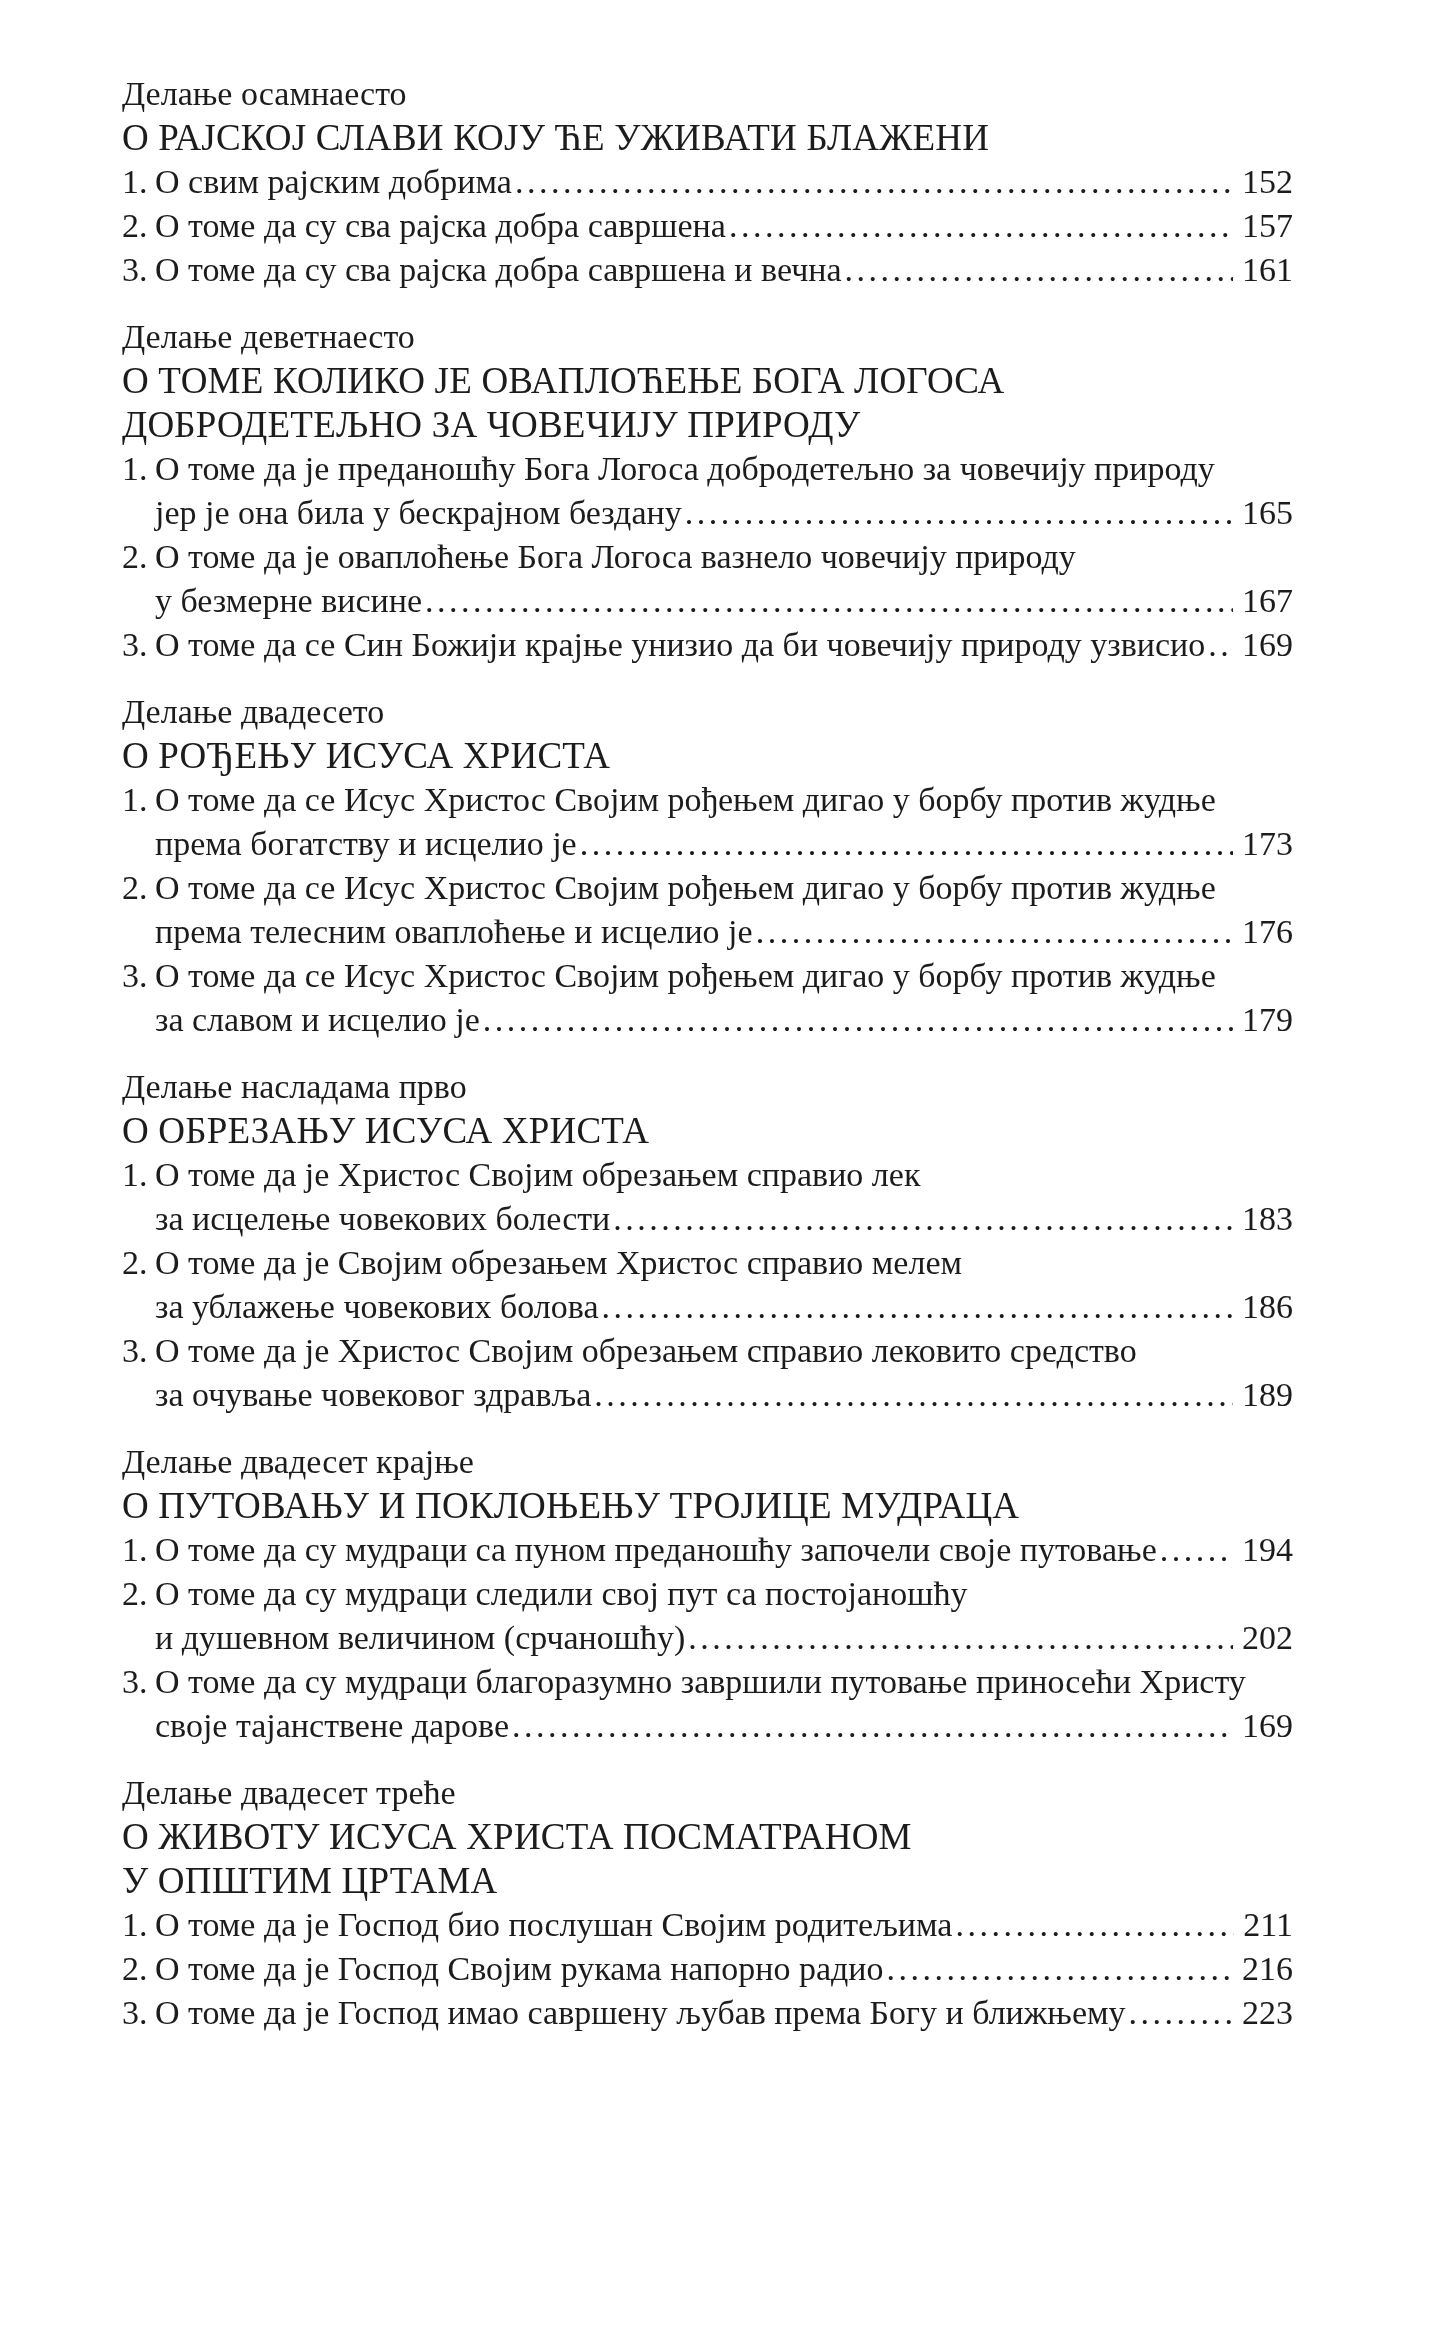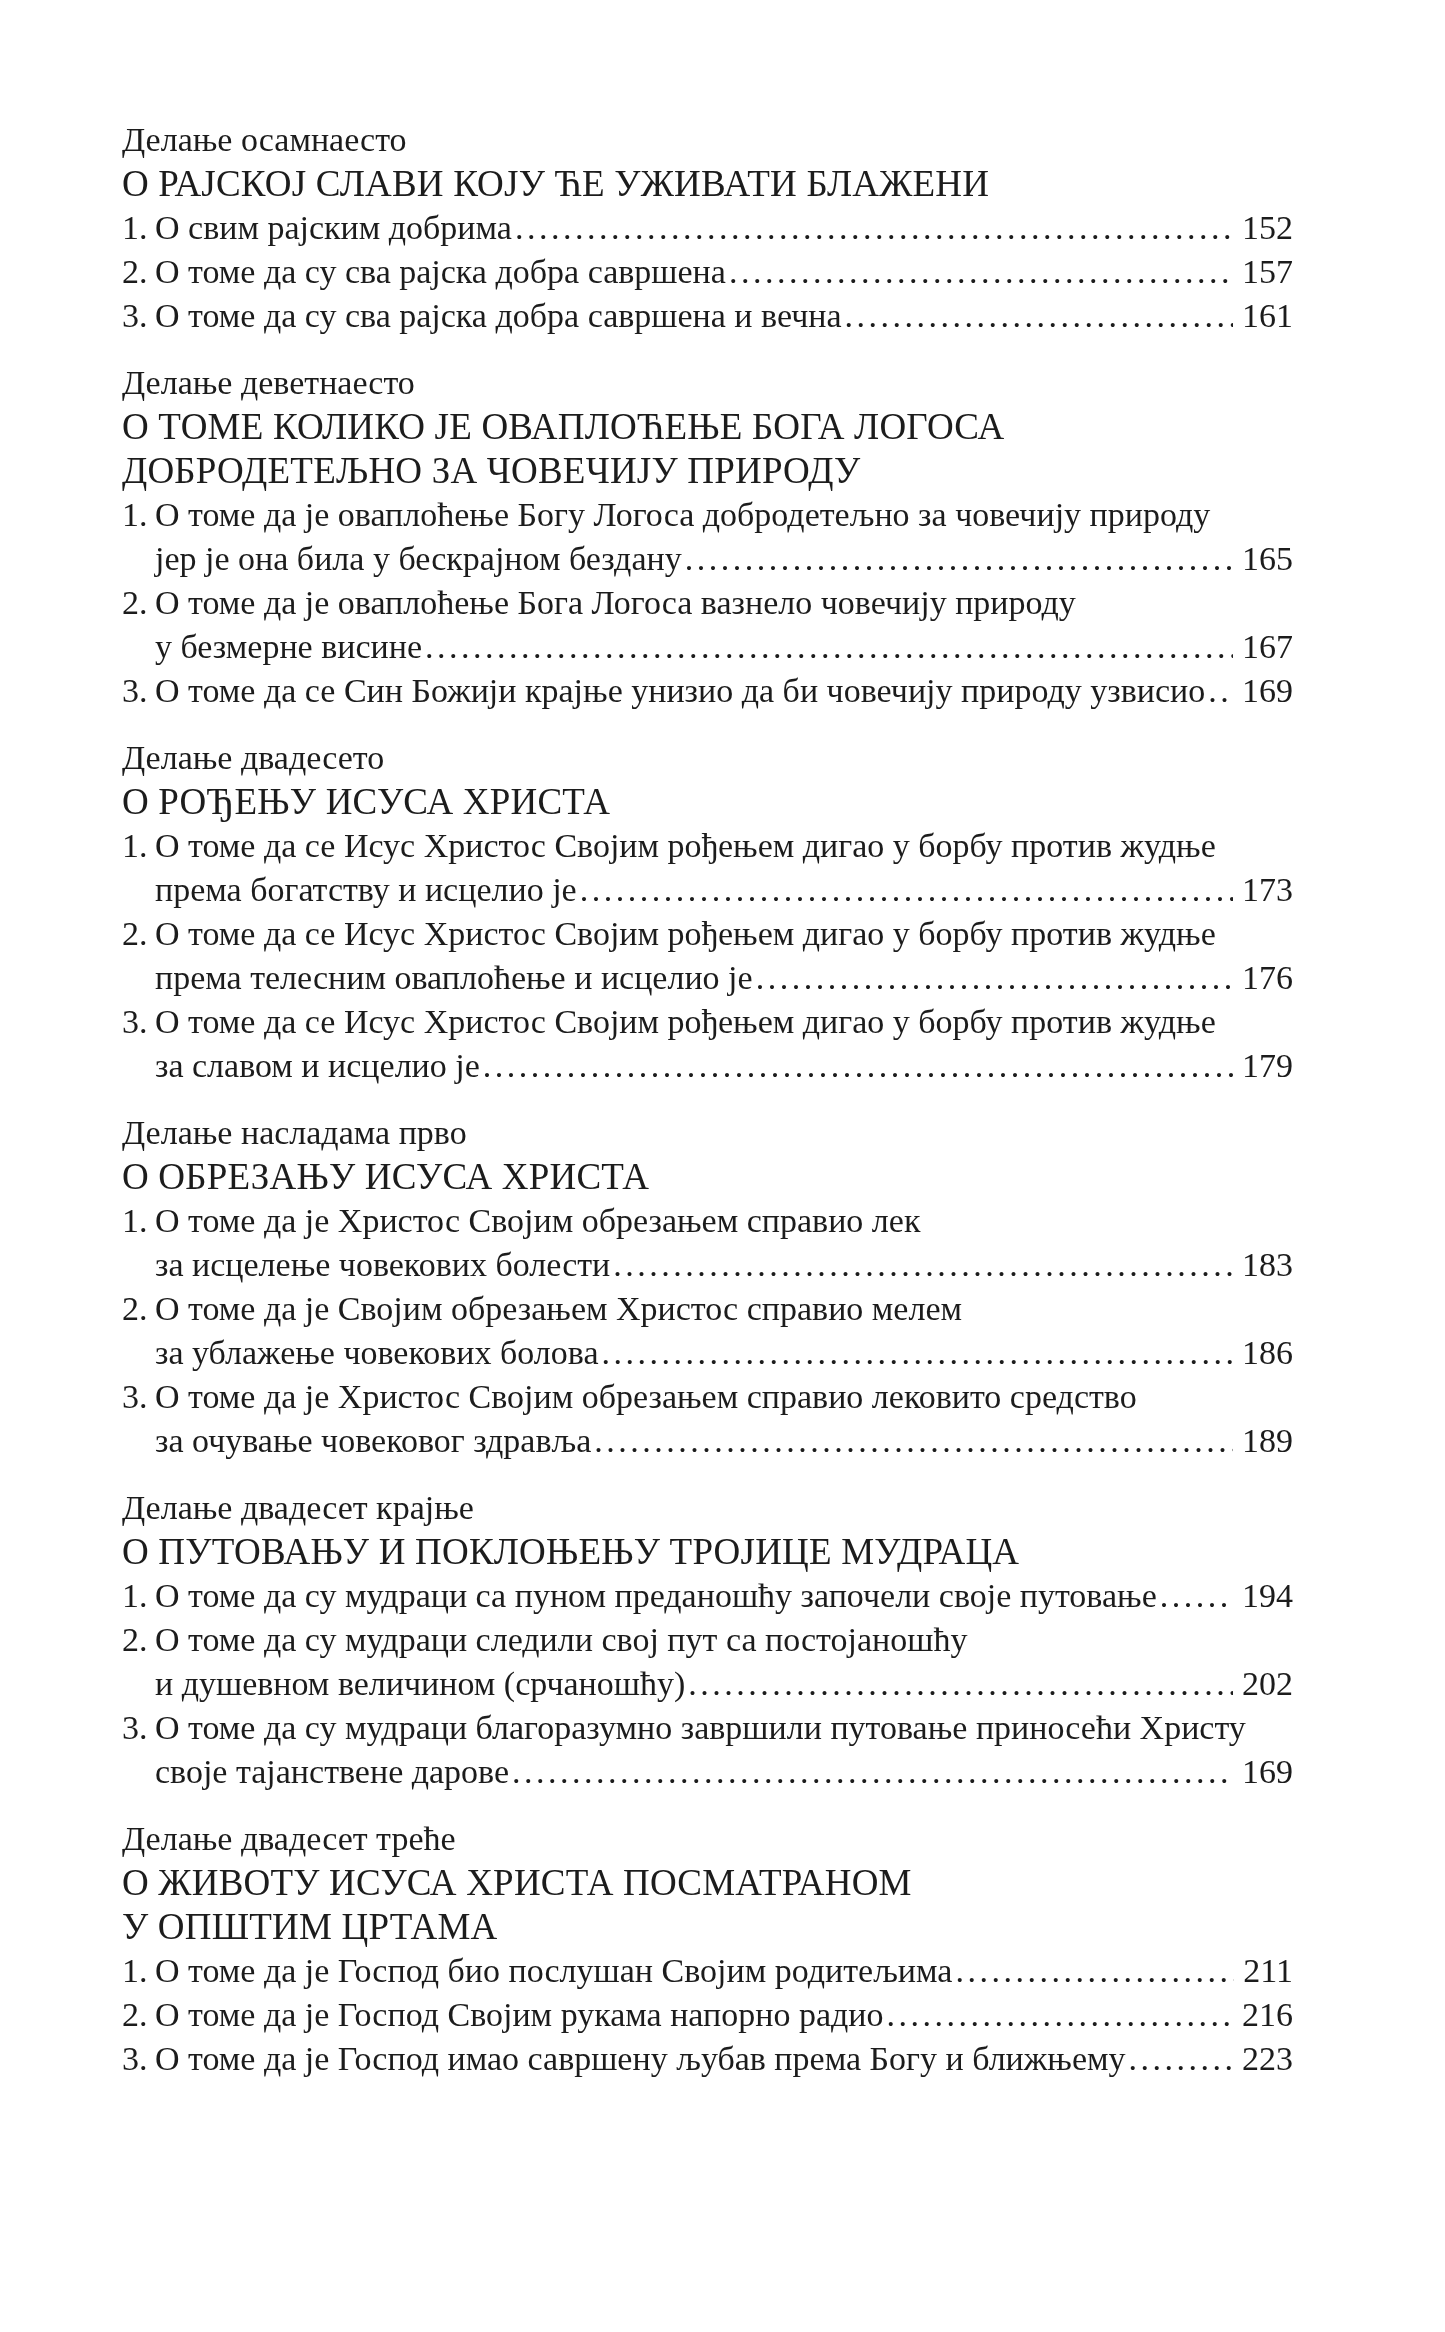--- a/index.html
+++ b/index.html
@@ -7,21 +7,21 @@
     width: 1445px; height: 2332px;
     background: #f2f2f2;
     font-family: "Liberation Serif", "DejaVu Serif", serif;
   }
   .page {
     position: relative;
     width: 1445px; height: 2332px;
     background: #ffffff;
     color: #1c1c1c;
     box-sizing: border-box;
-    padding: 118px 152px 0 122px;
+    padding: 72px 152px 0 122px;
     overflow: hidden;
   }
   .toc-section { margin: 0; }
   .toc-section + .toc-section { margin-top: 23px; }
 
   .chapter {
     font-size: 34px;
     line-height: 44px;
     height: 44px;
     white-space: nowrap;
@@ -98,21 +98,21 @@
     </div>
   </div>
 
   <div class="toc-section">
     <div class="chapter">Делање деветнаесто</div>
     <div class="title">О ТОМЕ КОЛИКО ЈЕ ОВАПЛОЋЕЊЕ БОГА ЛОГОСА</div>
     <div class="title">ДОБРОДЕТЕЉНО ЗА ЧОВЕЧИЈУ ПРИРОДУ</div>
     <div class="item">
       <div class="line">
           <span class="num">1.</span>
-          <span class="txt">О томе да је оваплоћење Богу Логоса добродетељно за човечију природу</span>
+          <span class="txt">О томе да је преданошћу Бога Логоса добродетељно за човечију природу</span>
         </div>
       <div class="line">
           <span class="txt">јер је она била у бескрајном бездану</span>
           <span class="dots"></span>
           <span class="pg">165</span>
         </div>
     </div>
     <div class="item">
       <div class="line">
           <span class="num">2.</span>

